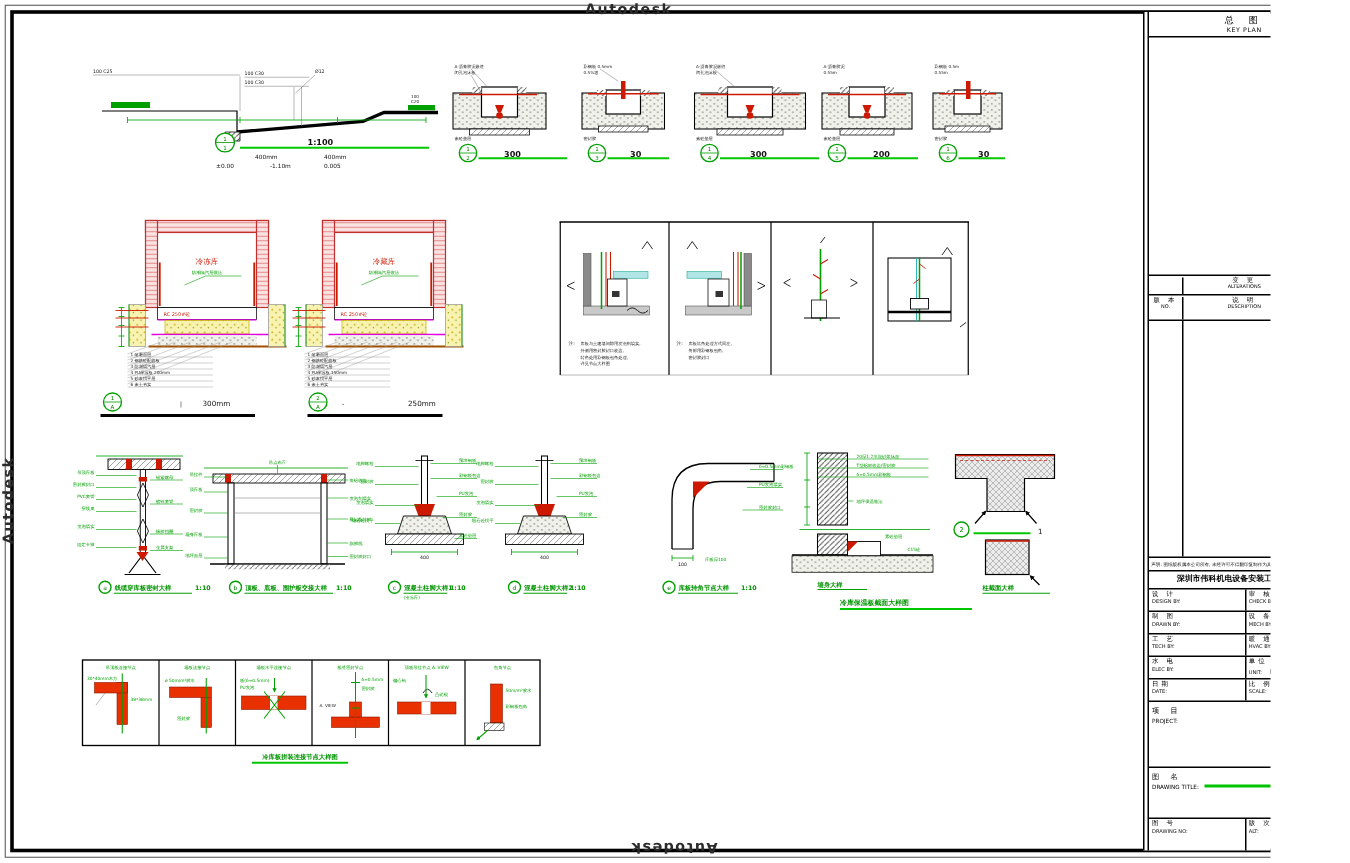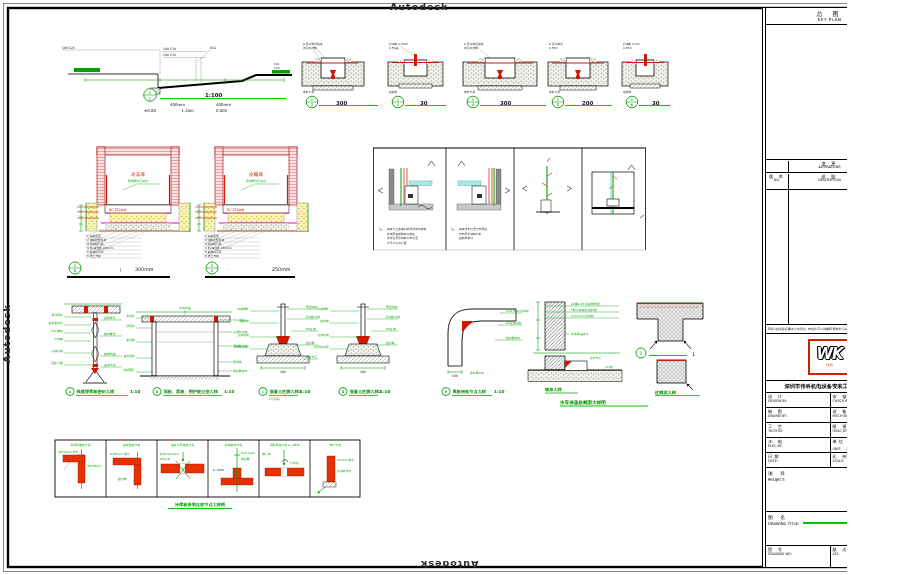--- a/index.html
+++ b/index.html
@@ -620,26 +620,20 @@
       <div class="cn1">日  期</div>
       <div class="en1">DATE</div>
     </div>
   </div>
   <div class="tbr alt-body cols">
     <div class="cc1"></div>
     <div class="cc2"></div>
     <div class="cc3"></div>
   </div>
   <div class="tbr notice">声明: 图纸版权属本公司所有, 未经许可不得翻印复制作为其他工程之用</div>
-  <div class="tbr logo-row">
-    <div class="wk-box">
-      <div class="wk">WK</div>
-      <div class="wk-sub">伟科</div>
-    </div>
-  </div>
   <div class="tbr company">深圳市伟科机电设备安装工程有限公司</div>
   <div>
     <div class="g-row">
       <div class="g-cell">
               <div class="g-cn">设    计</div>
               <div class="g-en">DESIGN BY:</div>
             </div>
       <div class="g-cell r">
               <div class="g-cn">审    核</div>
               <div class="g-en">CHECK BY:</div>

